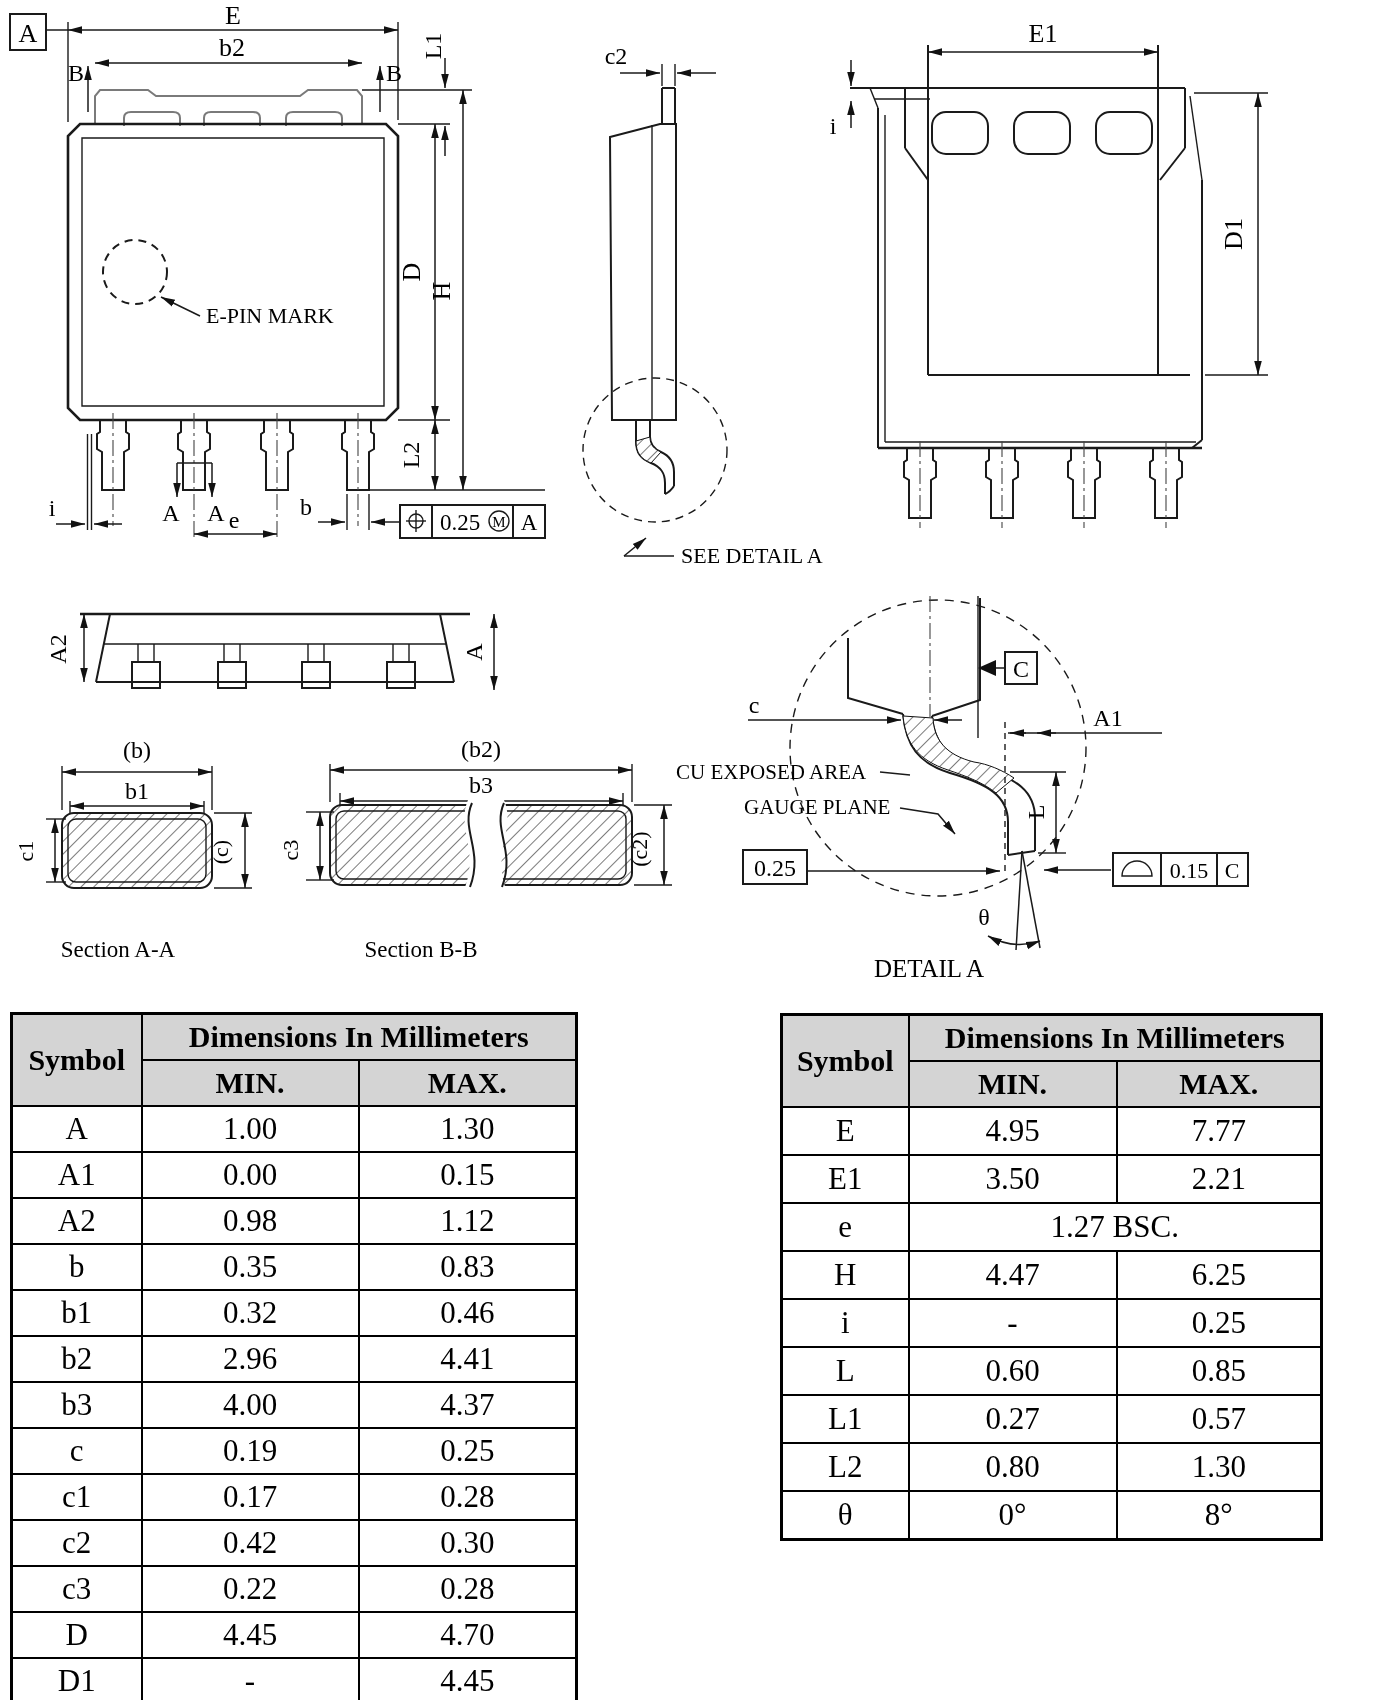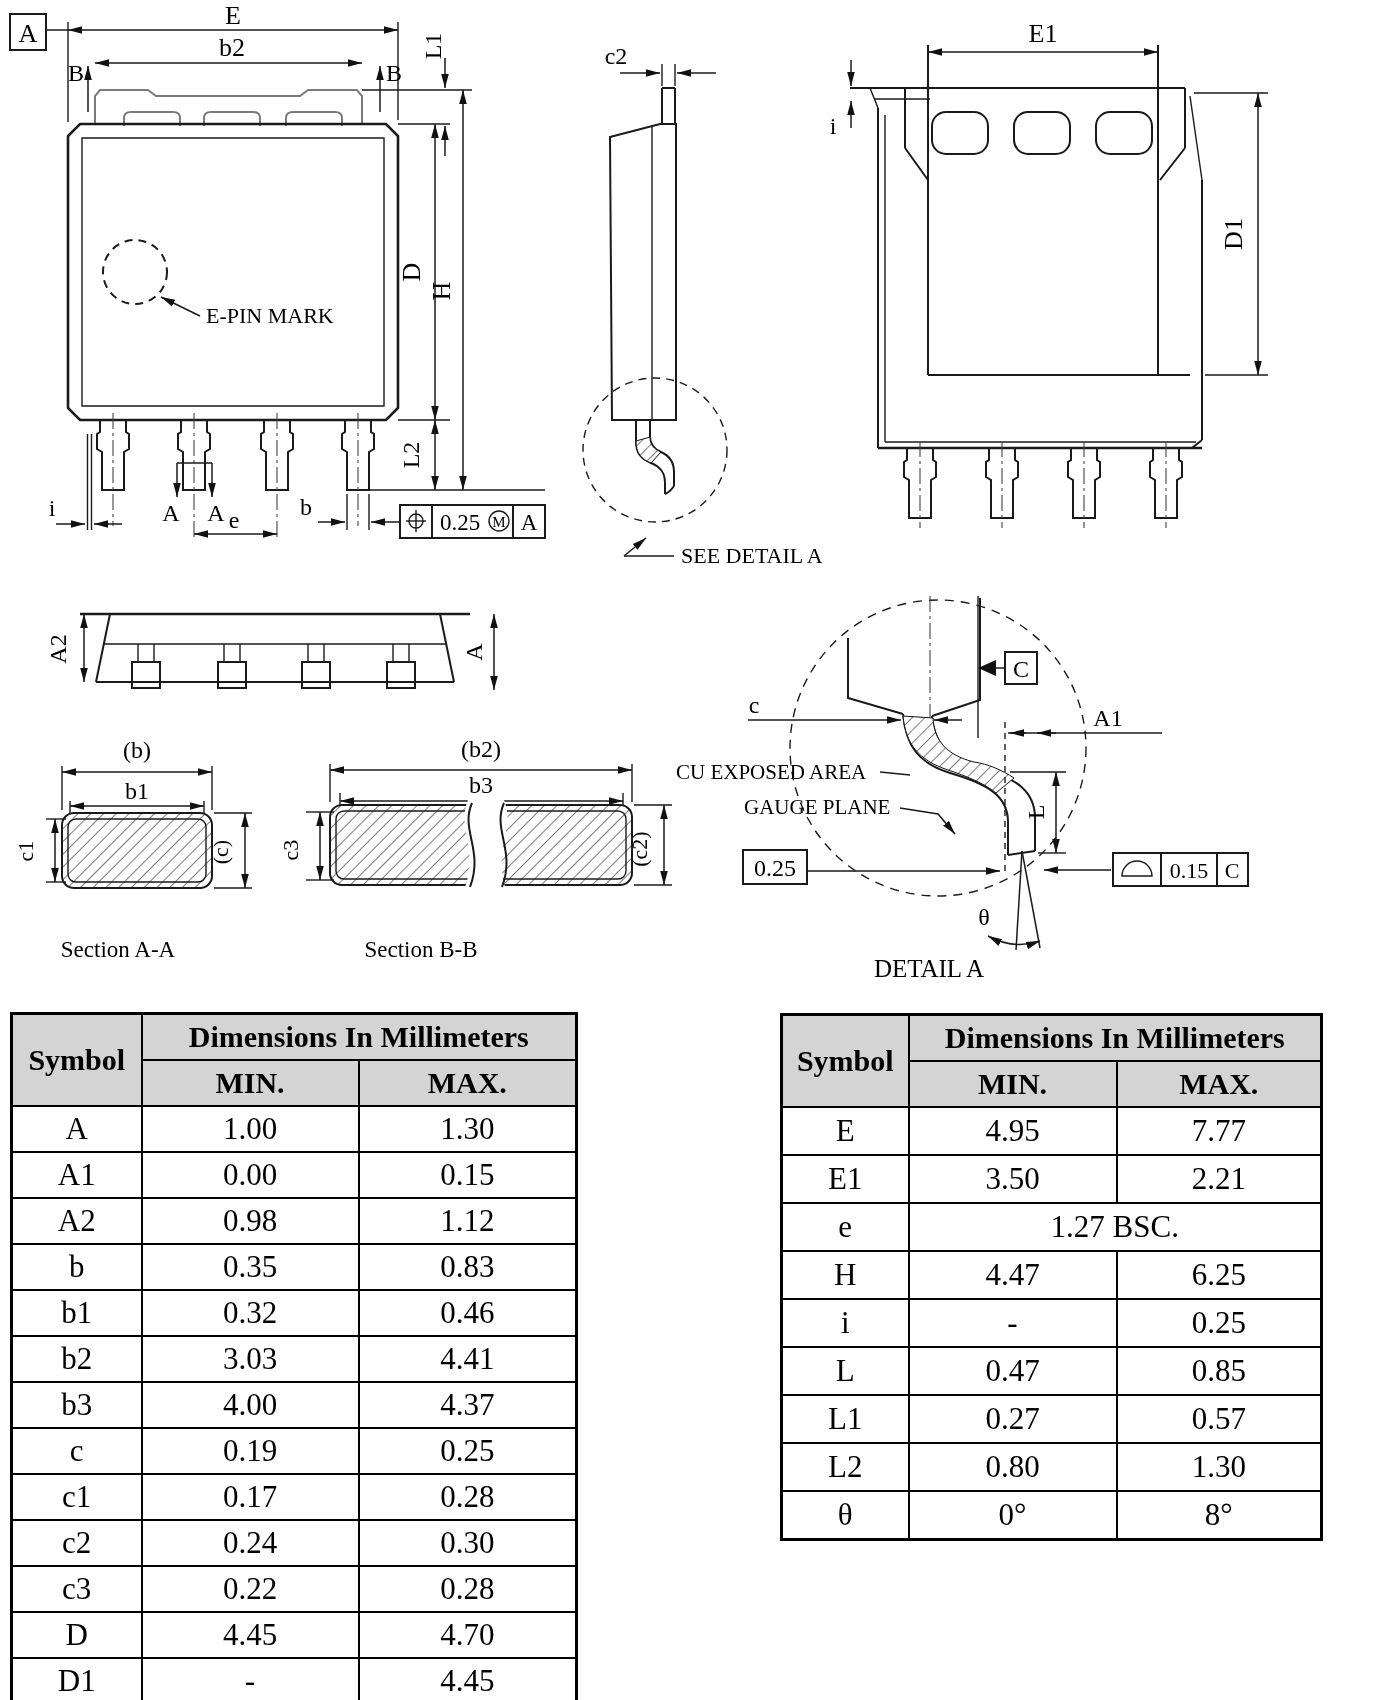--- a/index.html
+++ b/index.html
@@ -356,21 +356,21 @@
       </tr>
 
       <tr>
         <td>b1</td>
         <td>0.32</td>
         <td>0.46</td>
       </tr>
 
       <tr>
         <td>b2</td>
-        <td>3.03</td>
+        <td>2.96</td>
         <td>4.41</td>
       </tr>
 
       <tr>
         <td>b3</td>
         <td>4.00</td>
         <td>4.37</td>
       </tr>
 
       <tr>
@@ -380,21 +380,21 @@
       </tr>
 
       <tr>
         <td>c1</td>
         <td>0.17</td>
         <td>0.28</td>
       </tr>
 
       <tr>
         <td>c2</td>
-        <td>0.24</td>
+        <td>0.42</td>
         <td>0.30</td>
       </tr>
 
       <tr>
         <td>c3</td>
         <td>0.22</td>
         <td>0.28</td>
       </tr>
 
       <tr>
@@ -454,21 +454,21 @@
       </tr>
 
       <tr>
         <td>i</td>
         <td>-</td>
         <td>0.25</td>
       </tr>
 
       <tr>
         <td>L</td>
-        <td>0.47</td>
+        <td>0.60</td>
         <td>0.85</td>
       </tr>
 
       <tr>
         <td>L1</td>
         <td>0.27</td>
         <td>0.57</td>
       </tr>
 
       <tr>

